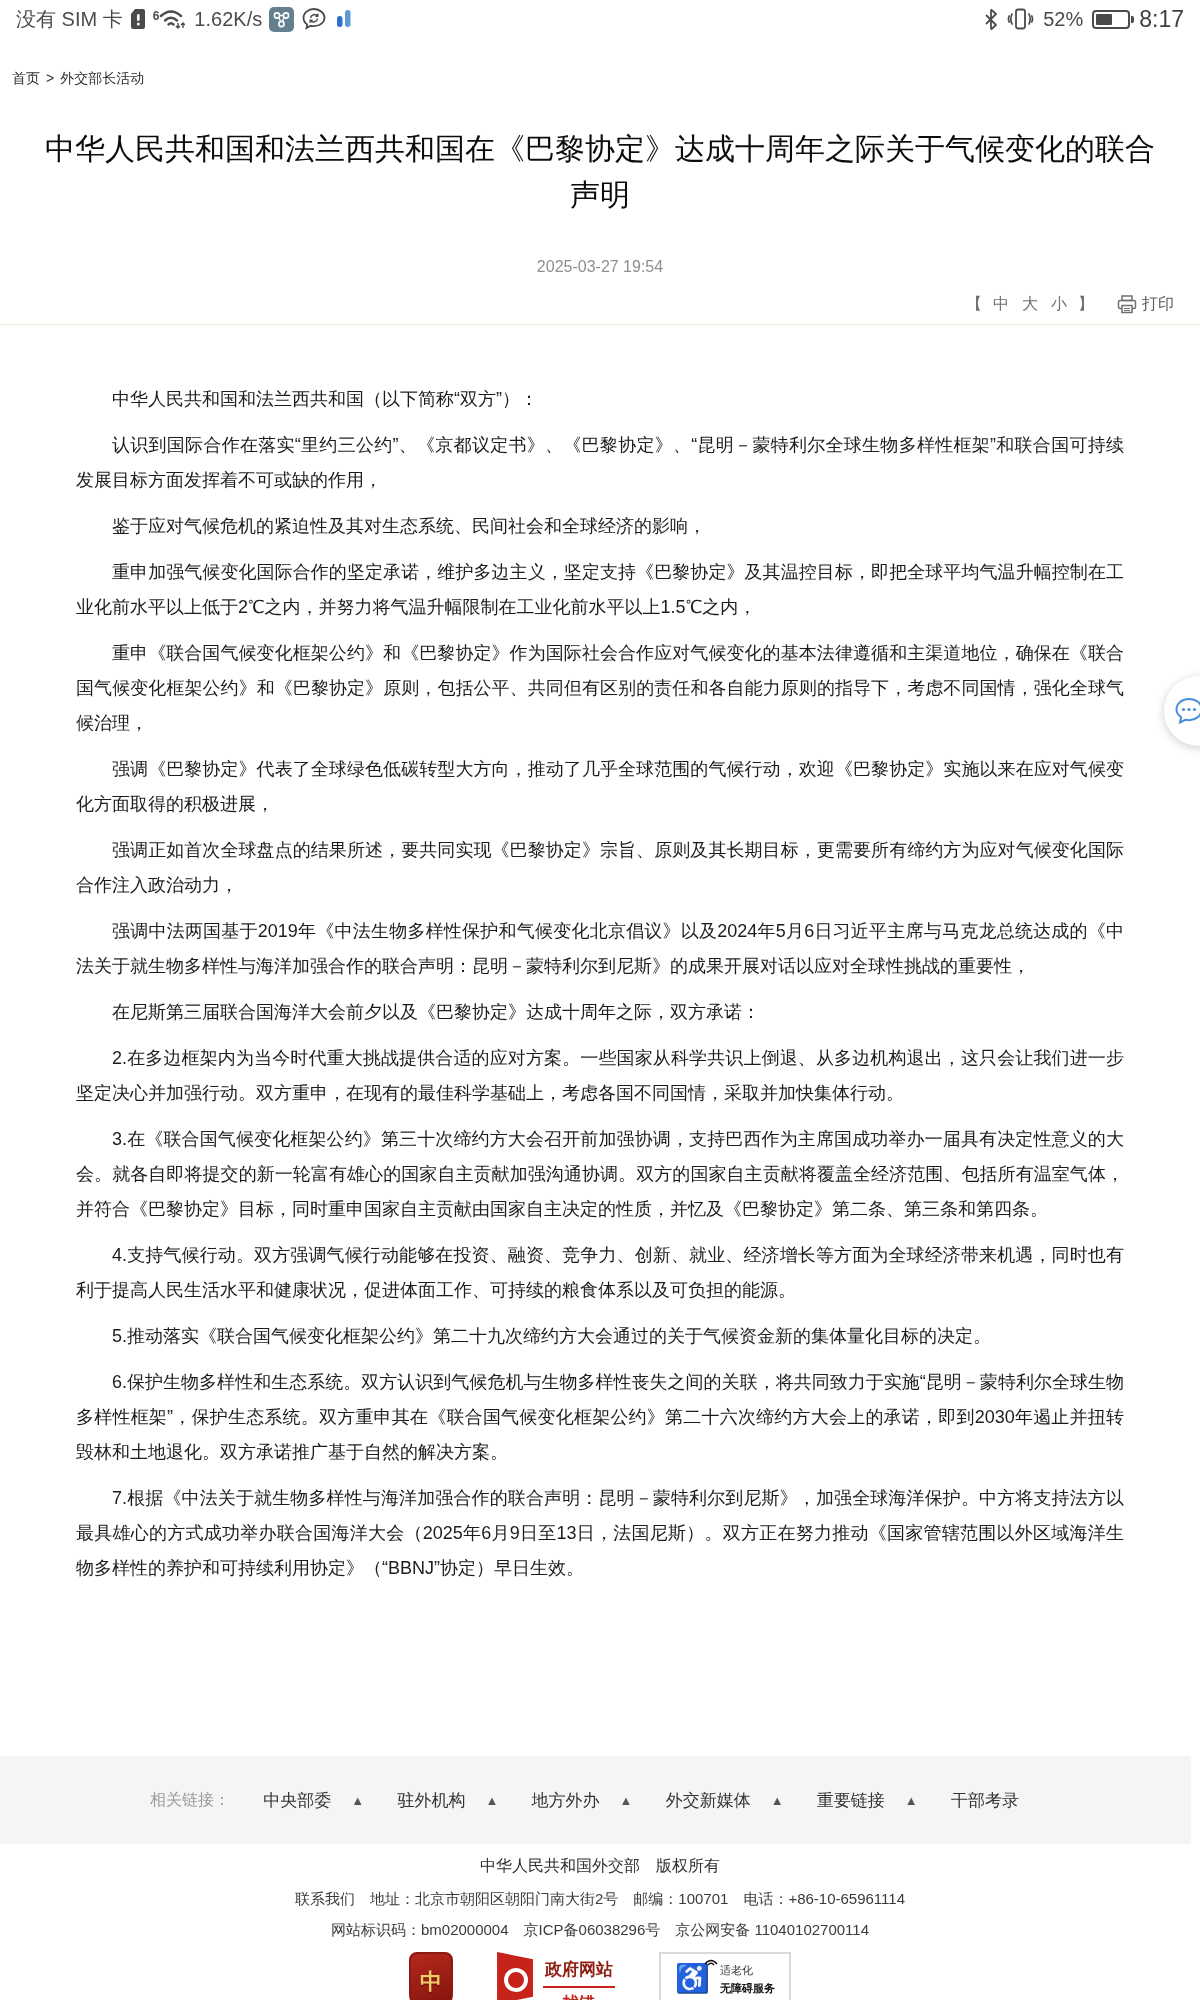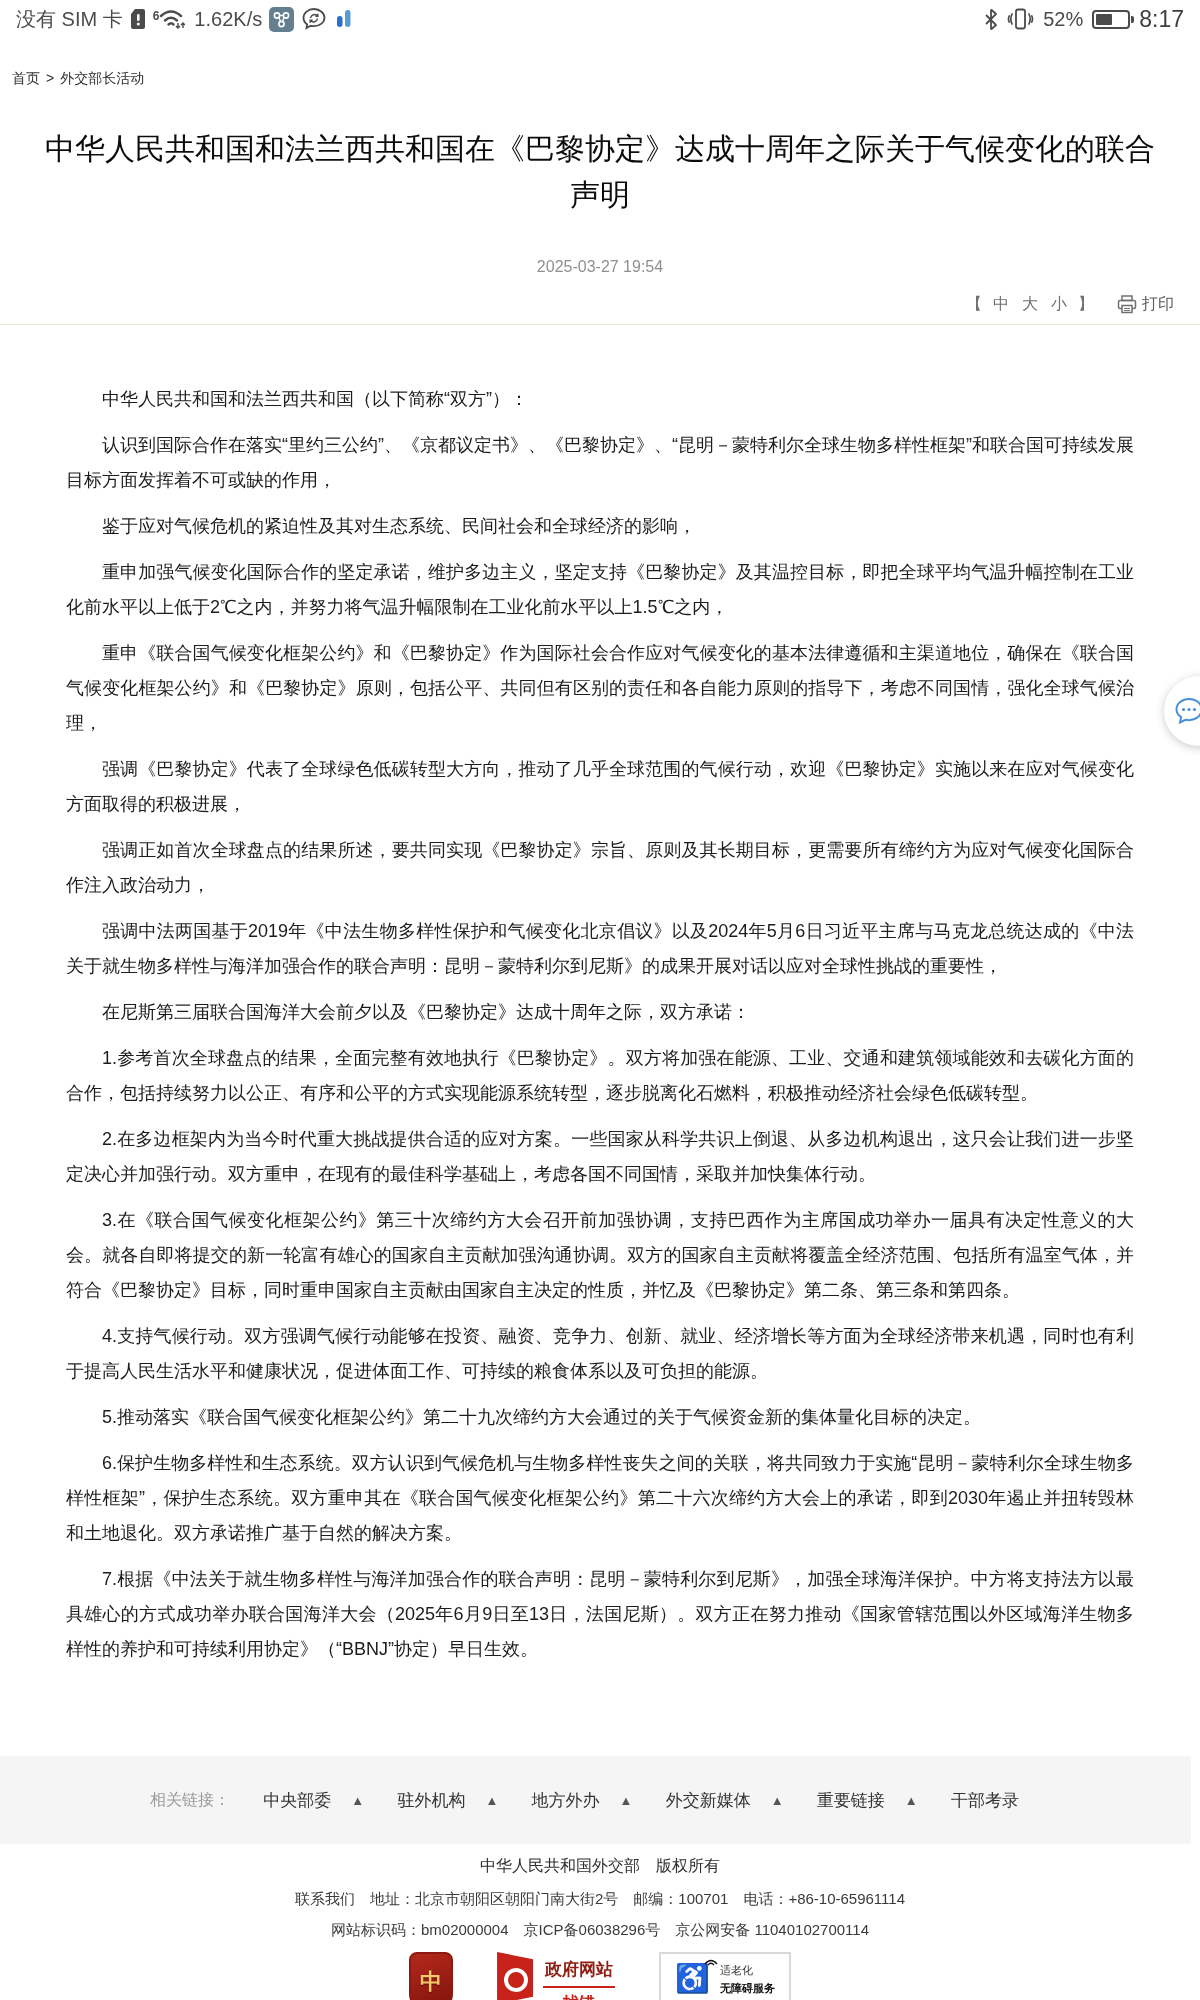--- a/index.html
+++ b/index.html
@@ -31,21 +31,21 @@
   .date{position:absolute;top:258px;left:0;right:0;text-align:center;color:#8f8f8f;font-size:16px;}
   .controls{position:absolute;top:294px;right:26px;display:flex;align-items:center;gap:9px;
             color:#6f6f6f;font-size:16px;}
   .controls .fs-btn{cursor:pointer;padding:0 2px;}
   .print-btn{display:flex;align-items:center;gap:5px;color:#5d5d5d;cursor:pointer;margin-left:14px;}
   .header-sep{position:absolute;top:324px;left:0;right:0;height:1px;background:#efe8d8;}
 
   
   .article-body{position:absolute;top:382px;left:60px;width:1080px;font-size:18px;line-height:35px;
                 color:#1c1c1c;text-align:justify;}
-  .article-body p{margin:0 6px 11px;text-indent:2em;}
+  .article-body p{margin:0 16px 11px;text-indent:2em;}
 
   
   .chat-float{position:absolute;top:676px;right:-34px;width:70px;height:70px;border-radius:50%;
               background:#fff;box-shadow:0 2px 10px rgba(0,0,0,.20);display:flex;align-items:center;
               justify-content:flex-start;padding-left:10px;box-sizing:border-box;cursor:pointer;}
 
   
   .links-band{position:absolute;top:1756px;left:0;right:9px;height:88px;background:#f5f5f5;
               display:flex;align-items:center;box-sizing:border-box;padding:0 172px 0 150px;
               justify-content:space-between;}
@@ -185,21 +185,20 @@
   <main class="article-body">
     <p>中华人民共和国和法兰西共和国（以下简称“双方”）：</p>
     <p>认识到国际合作在落实“里约三公约”、《京都议定书》、《巴黎协定》、“昆明－蒙特利尔全球生物多样性框架”和联合国可持续发展目标方面发挥着不可或缺的作用，</p>
     <p>鉴于应对气候危机的紧迫性及其对生态系统、民间社会和全球经济的影响，</p>
     <p>重申加强气候变化国际合作的坚定承诺，维护多边主义，坚定支持《巴黎协定》及其温控目标，即把全球平均气温升幅控制在工业化前水平以上低于2℃之内，并努力将气温升幅限制在工业化前水平以上1.5℃之内，</p>
     <p>重申《联合国气候变化框架公约》和《巴黎协定》作为国际社会合作应对气候变化的基本法律遵循和主渠道地位，确保在《联合国气候变化框架公约》和《巴黎协定》原则，包括公平、共同但有区别的责任和各自能力原则的指导下，考虑不同国情，强化全球气候治理，</p>
     <p>强调《巴黎协定》代表了全球绿色低碳转型大方向，推动了几乎全球范围的气候行动，欢迎《巴黎协定》实施以来在应对气候变化方面取得的积极进展，</p>
     <p>强调正如首次全球盘点的结果所述，要共同实现《巴黎协定》宗旨、原则及其长期目标，更需要所有缔约方为应对气候变化国际合作注入政治动力，</p>
     <p>强调中法两国基于2019年《中法生物多样性保护和气候变化北京倡议》以及2024年5月6日习近平主席与马克龙总统达成的《中法关于就生物多样性与海洋加强合作的联合声明：昆明－蒙特利尔到尼斯》的成果开展对话以应对全球性挑战的重要性，</p>
     <p>在尼斯第三届联合国海洋大会前夕以及《巴黎协定》达成十周年之际，双方承诺：</p>
-    <p>1.参考首次全球盘点的结果，全面完整有效地执行《巴黎协定》。双方将加强在能源、工业、交通和建筑领域能效和去碳化方面的合作，包括持续努力以公正、有序和公平的方式实现能源系统转型，逐步脱离化石燃料，积极推动经济社会绿色低碳转型。</p>
     <p>2.在多边框架内为当今时代重大挑战提供合适的应对方案。一些国家从科学共识上倒退、从多边机构退出，这只会让我们进一步坚定决心并加强行动。双方重申，在现有的最佳科学基础上，考虑各国不同国情，采取并加快集体行动。</p>
     <p>3.在《联合国气候变化框架公约》第三十次缔约方大会召开前加强协调，支持巴西作为主席国成功举办一届具有决定性意义的大会。就各自即将提交的新一轮富有雄心的国家自主贡献加强沟通协调。双方的国家自主贡献将覆盖全经济范围、包括所有温室气体，并符合《巴黎协定》目标，同时重申国家自主贡献由国家自主决定的性质，并忆及《巴黎协定》第二条、第三条和第四条。</p>
     <p>4.支持气候行动。双方强调气候行动能够在投资、融资、竞争力、创新、就业、经济增长等方面为全球经济带来机遇，同时也有利于提高人民生活水平和健康状况，促进体面工作、可持续的粮食体系以及可负担的能源。</p>
     <p>5.推动落实《联合国气候变化框架公约》第二十九次缔约方大会通过的关于气候资金新的集体量化目标的决定。</p>
     <p>6.保护生物多样性和生态系统。双方认识到气候危机与生物多样性丧失之间的关联，将共同致力于实施“昆明－蒙特利尔全球生物多样性框架”，保护生态系统。双方重申其在《联合国气候变化框架公约》第二十六次缔约方大会上的承诺，即到2030年遏止并扭转毁林和土地退化。双方承诺推广基于自然的解决方案。</p>
     <p>7.根据《中法关于就生物多样性与海洋加强合作的联合声明：昆明－蒙特利尔到尼斯》，加强全球海洋保护。中方将支持法方以最具雄心的方式成功举办联合国海洋大会（2025年6月9日至13日，法国尼斯）。双方正在努力推动《国家管辖范围以外区域海洋生物多样性的养护和可持续利用协定》（“BBNJ”协定）早日生效。</p>
   </main>
 
   <div class="chat-float">
     <span>

